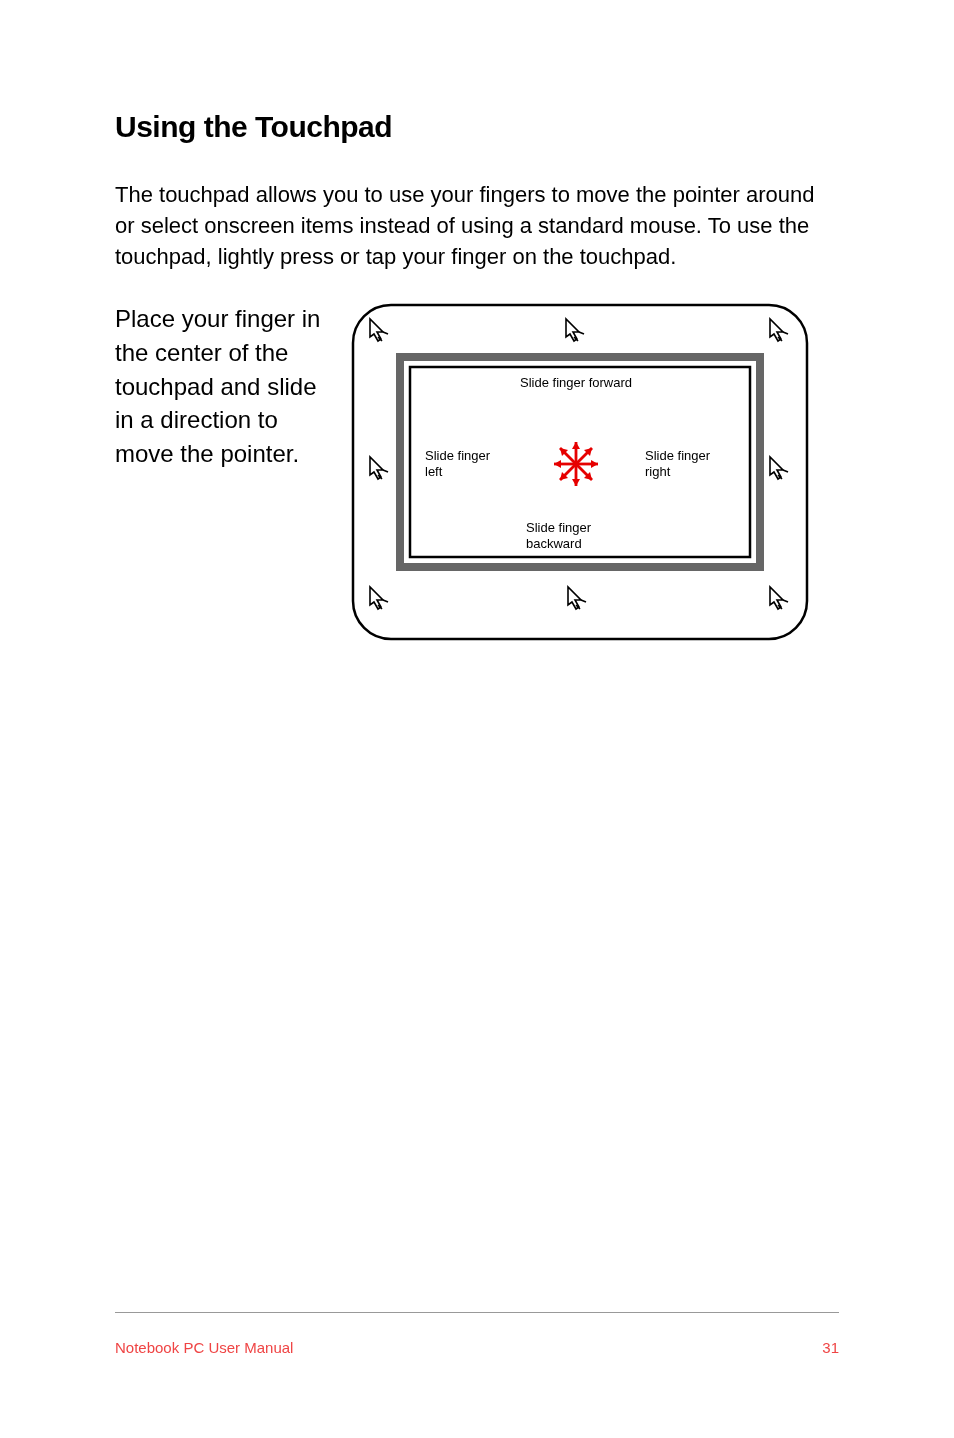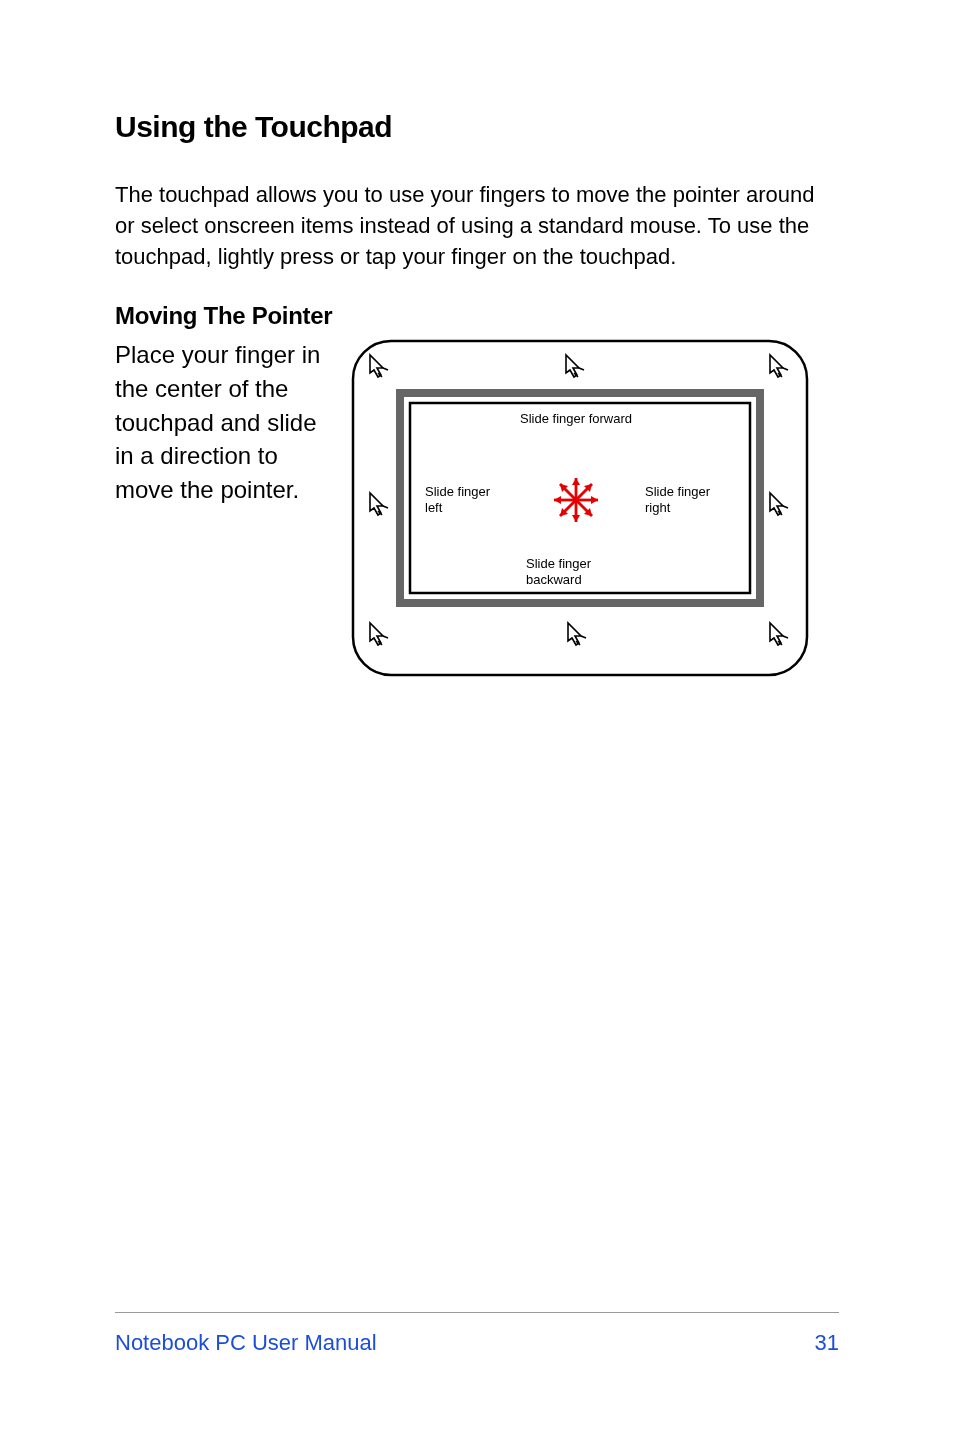--- a/index.html
+++ b/index.html
@@ -59,31 +59,30 @@
       right: 115px;
       border-top: 1px solid #999;
     }
     .footer {
       position: absolute;
       bottom: 82px;
       left: 115px;
       right: 115px;
       display: flex;
       justify-content: space-between;
-      font-size: 22px;
-      color: #1d4ed8;
+      font-size: 15px;
+      color: #ef4444;
     }
   </style>
 </head>
 <body>
 
 <div class="page">
   <h1 class="heading1">Using the Touchpad</h1>
   <p class="body-text">The touchpad allows you to use your fingers to move the pointer around or select onscreen items instead of using a standard mouse. To use the touchpad, lightly press or tap your finger on the touchpad.</p>
-  <h2 class="heading2">Moving The Pointer</h2>
   <div class="two-col">
     <div class="col-left">Place your finger in the center of the touchpad and slide in a direction to move the pointer.</div>
     <div class="col-right">
       <svg class="touchpad-svg" viewBox="0 0 460 340" xmlns="http://www.w3.org/2000/svg">
 
         <rect x="3" y="3" width="454" height="334" rx="38" ry="38" fill="none" stroke="#000" stroke-width="2.5"></rect>
 
         <rect x="50" y="55" width="360" height="210" fill="none" stroke="#666" stroke-width="8"></rect>
         <rect x="60" y="65" width="340" height="190" fill="none" stroke="#000" stroke-width="2.5"></rect>
 

